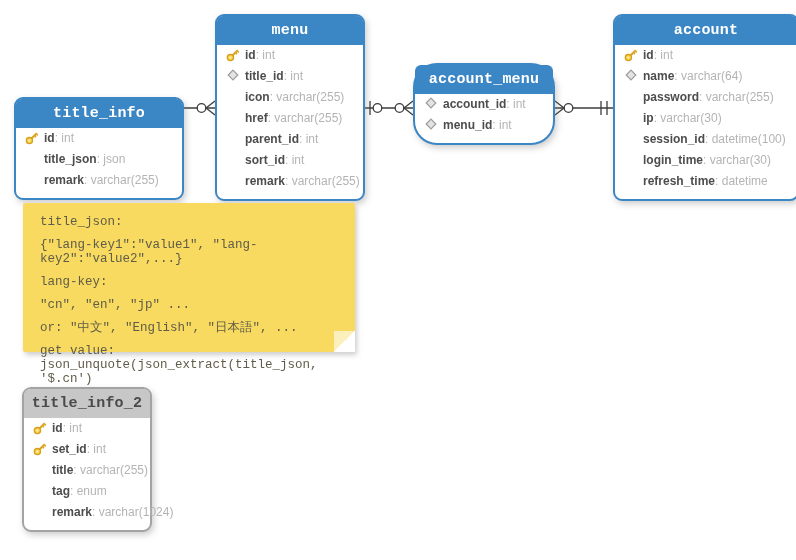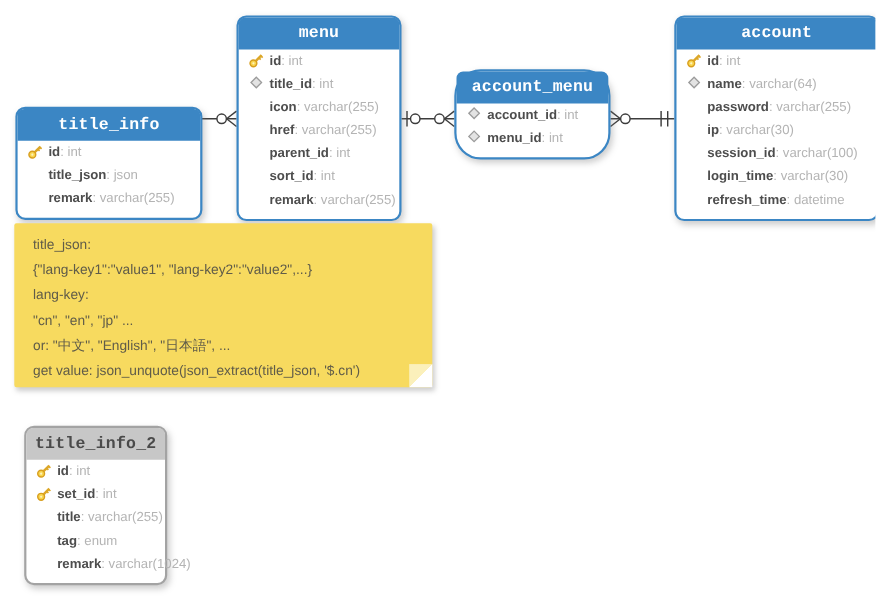--- a/index.html
+++ b/index.html
@@ -185,21 +185,21 @@
           <span class="ftype">: varchar(255)</span>
         </div>
         <div class="field-row">
           <span class="icon-cell"></span>
           <span class="fname">ip</span>
           <span class="ftype">: varchar(30)</span>
         </div>
         <div class="field-row">
           <span class="icon-cell"></span>
           <span class="fname">session_id</span>
-          <span class="ftype">: varchar(100)</span>
+          <span class="ftype">: datetime(100)</span>
         </div>
         <div class="field-row">
           <span class="icon-cell"></span>
           <span class="fname">login_time</span>
           <span class="ftype">: varchar(30)</span>
         </div>
         <div class="field-row">
           <span class="icon-cell"></span>
           <span class="fname">refresh_time</span>
           <span class="ftype">: datetime</span>
@@ -243,21 +243,21 @@
           <span class="fname">tag</span>
           <span class="ftype">: enum</span>
         </div>
         <div class="field-row">
           <span class="icon-cell"></span>
           <span class="fname">remark</span>
           <span class="ftype">: varchar(1024)</span>
         </div>
       </div>
     </div>
-    <div class="note" style="left: 13px; top: 203px; width: 380px; height: 149px;">
+    <div class="note" style="left: 23px; top: 203px; width: 332px; height: 149px; font-family: Liberation Mono, monospace;">
       <p>title_json:</p>
       <p>{"lang-key1":"value1", "lang-key2":"value2",...}</p>
       <p>lang-key:</p>
       <p>"cn", "en", "jp" ...</p>
       <p>or: "中文", "English", "日本語", ...</p>
       <p>get value: json_unquote(json_extract(title_json, '$.cn')</p>
       <div class="note-fold"></div>
     </div>
   </div>
 

